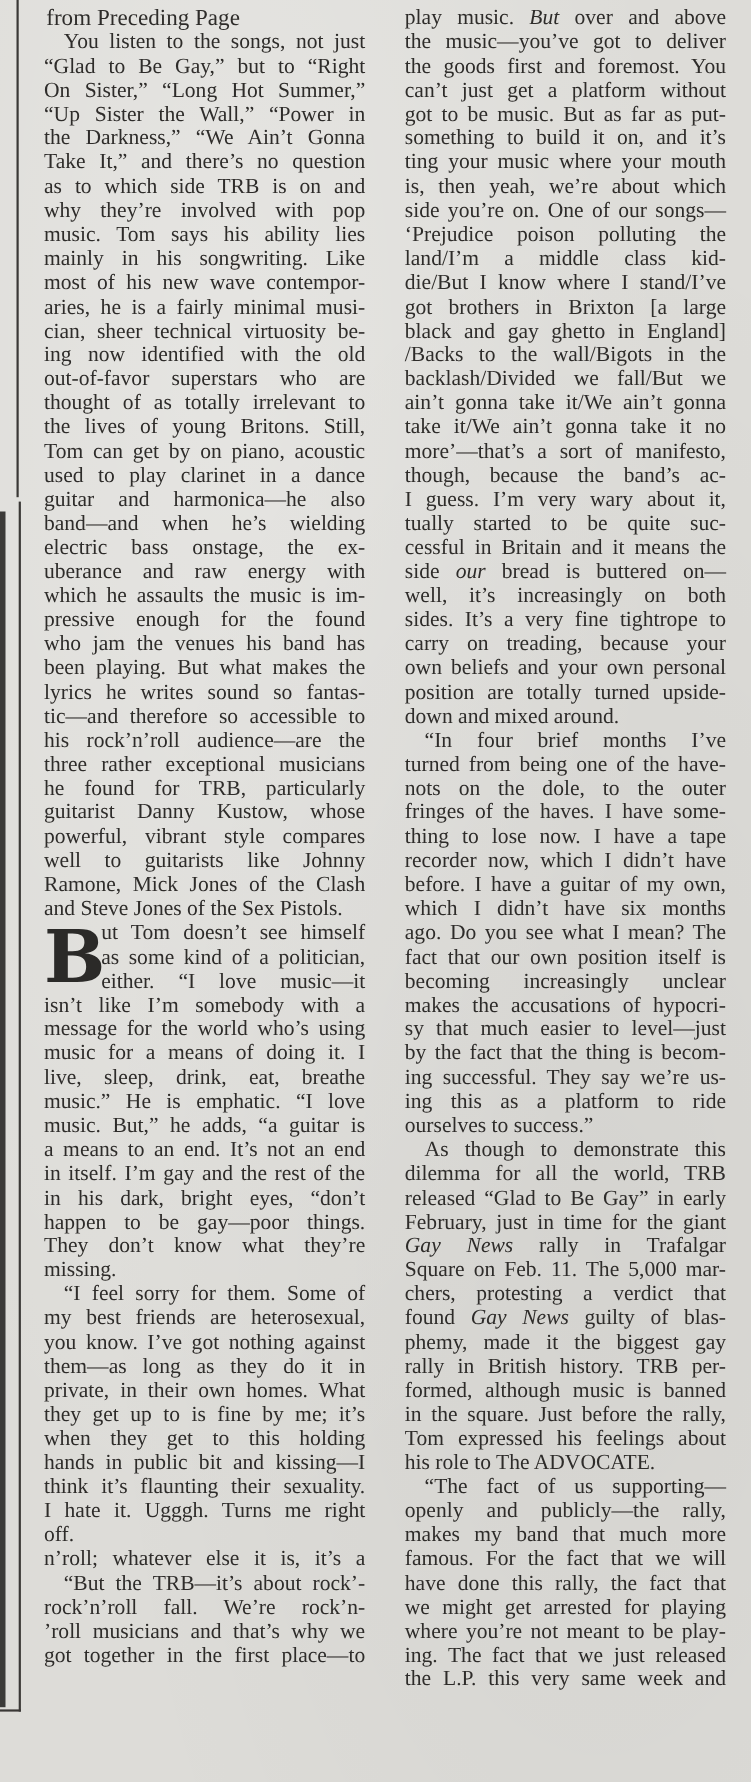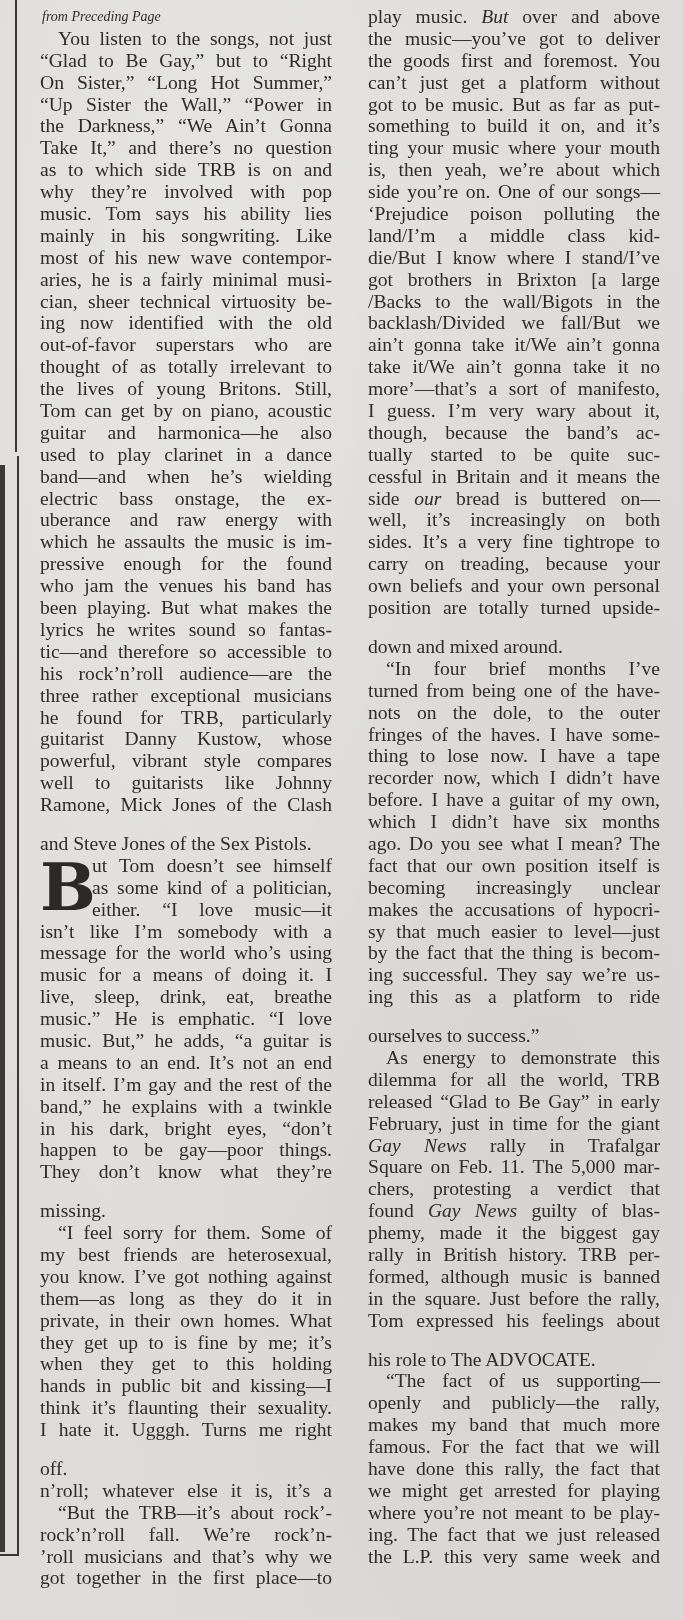--- a/index.html
+++ b/index.html
@@ -44,25 +44,24 @@
     .col-left { left: 40px; width: 292px; }
     .col-right { left: 368px; width: 292px; }
     .line {
       display: block;
       white-space: nowrap;
       text-align: justify;
       text-align-last: justify;
       height: 21.9px;
       overflow: visible;
     }
-    .line.last { text-align-last: left; margin-top: 17px; }
+    .line.last { text-align-last: left; }
     .line.indent { padding-left: 18px; }
     .kicker {
-      font-style: italic;
-      font-size: 14px;
+      font-size: 21px;
       text-align-last: left;
       padding-left: 2px;
     }
     .dropcap-wrap { position: relative; }
     .dropcap {
       position: absolute;
       left: 0; top: 2px;
       font-family: "DejaVu Serif", serif;
       font-weight: bold;
       font-size: 66px;
@@ -95,22 +94,22 @@
       <span class="line">music. Tom says his ability lies</span>
       <span class="line">mainly in his songwriting. Like</span>
       <span class="line">most of his new wave contempor-</span>
       <span class="line">aries, he is a fairly minimal musi-</span>
       <span class="line">cian, sheer technical virtuosity be-</span>
       <span class="line">ing now identified with the old</span>
       <span class="line">out-of-favor superstars who are</span>
       <span class="line">thought of as totally irrelevant to</span>
       <span class="line">the lives of young Britons. Still,</span>
       <span class="line">Tom can get by on piano, acoustic</span>
+      <span class="line">used to play clarinet in a dance</span>
       <span class="line">guitar and harmonica—he also</span>
-      <span class="line">used to play clarinet in a dance</span>
       <span class="line">band—and when he’s wielding</span>
       <span class="line">electric bass onstage, the ex-</span>
       <span class="line">uberance and raw energy with</span>
       <span class="line">which he assaults the music is im-</span>
       <span class="line">pressive enough for the found</span>
       <span class="line">who jam the venues his band has</span>
       <span class="line">been playing. But what makes the</span>
       <span class="line">lyrics he writes sound so fantas-</span>
       <span class="line">tic—and therefore so accessible to</span>
       <span class="line">his rock’n’roll audience—are the</span>
@@ -128,21 +127,20 @@
         <span class="line capped">either. “I love music—it</span>
       </div>
       <span class="line">isn’t like I’m somebody with a</span>
       <span class="line">message for the world who’s using</span>
       <span class="line">music for a means of doing it. I</span>
       <span class="line">live, sleep, drink, eat, breathe</span>
       <span class="line">music.” He is emphatic. “I love</span>
       <span class="line">music. But,” he adds, “a guitar is</span>
       <span class="line">a means to an end. It’s not an end</span>
       <span class="line">in itself. I’m gay and the rest of the</span>
-      <span class="line">band,” he explains with a twinkle</span>
       <span class="line">in his dark, bright eyes, “don’t</span>
       <span class="line">happen to be gay—poor things.</span>
       <span class="line">They don’t know what they’re</span>
       <span class="line last">missing.</span>
       <span class="line indent">“I feel sorry for them. Some of</span>
       <span class="line">my best friends are heterosexual,</span>
       <span class="line">you know. I’ve got nothing against</span>
       <span class="line">them—as long as they do it in</span>
       <span class="line">private, in their own homes. What</span>
       <span class="line">they get up to is fine by me; it’s</span>
@@ -167,27 +165,28 @@
       <span class="line">can’t just get a platform without</span>
       <span class="line">got to be music. But as far as put-</span>
       <span class="line">something to build it on, and it’s</span>
       <span class="line">ting your music where your mouth</span>
       <span class="line">is, then yeah, we’re about which</span>
       <span class="line">side you’re on. One of our songs—</span>
       <span class="line">‘Prejudice poison polluting the</span>
       <span class="line">land/I’m a middle class kid-</span>
       <span class="line">die/But I know where I stand/I’ve</span>
       <span class="line">got brothers in Brixton [a large</span>
+      <span class="line">black and gay ghetto in England]</span>
       <span class="line">/Backs to the wall/Bigots in the</span>
       <span class="line">backlash/Divided we fall/But we</span>
       <span class="line">ain’t gonna take it/We ain’t gonna</span>
       <span class="line">take it/We ain’t gonna take it no</span>
       <span class="line">more’—that’s a sort of manifesto,</span>
+      <span class="line">though, because the band’s ac-</span>
       <span class="line">I guess. I’m very wary about it,</span>
-      <span class="line">though, because the band’s ac-</span>
       <span class="line">tually started to be quite suc-</span>
       <span class="line">cessful in Britain and it means the</span>
       <span class="line">side <em>our</em> bread is buttered on—</span>
       <span class="line">well, it’s increasingly on both</span>
       <span class="line">sides. It’s a very fine tightrope to</span>
       <span class="line">carry on treading, because your</span>
       <span class="line">own beliefs and your own personal</span>
       <span class="line">position are totally turned upside-</span>
       <span class="line last">down and mixed around.</span>
       <span class="line indent">“In four brief months I’ve</span>
@@ -200,21 +199,21 @@
       <span class="line">which I didn’t have six months</span>
       <span class="line">ago. Do you see what I mean? The</span>
       <span class="line">fact that our own position itself is</span>
       <span class="line">becoming increasingly unclear</span>
       <span class="line">makes the accusations of hypocri-</span>
       <span class="line">sy that much easier to level—just</span>
       <span class="line">by the fact that the thing is becom-</span>
       <span class="line">ing successful. They say we’re us-</span>
       <span class="line">ing this as a platform to ride</span>
       <span class="line last">ourselves to success.”</span>
-      <span class="line indent">As energy to demonstrate this</span>
+      <span class="line indent">As though to demonstrate this</span>
       <span class="line">dilemma for all the world, TRB</span>
       <span class="line">released “Glad to Be Gay” in early</span>
       <span class="line">February, just in time for the giant</span>
       <span class="line"><em>Gay News</em> rally in Trafalgar</span>
       <span class="line">Square on Feb. 11. The 5,000 mar-</span>
       <span class="line">chers, protesting a verdict that</span>
       <span class="line">found <em>Gay News</em> guilty of blas-</span>
       <span class="line">phemy, made it the biggest gay</span>
       <span class="line">rally in British history. TRB per-</span>
       <span class="line">formed, although music is banned</span>

